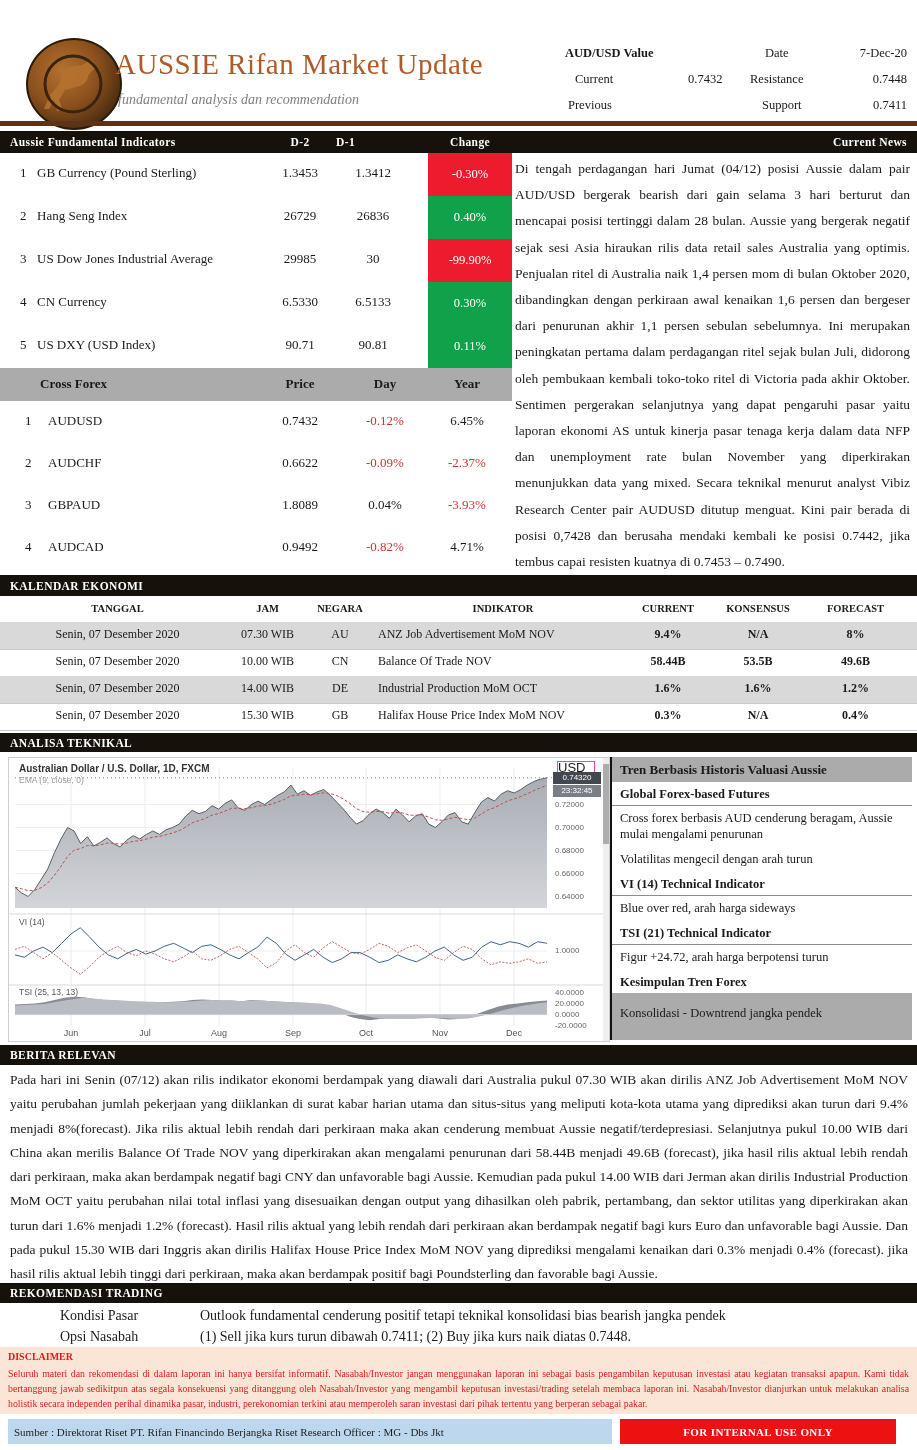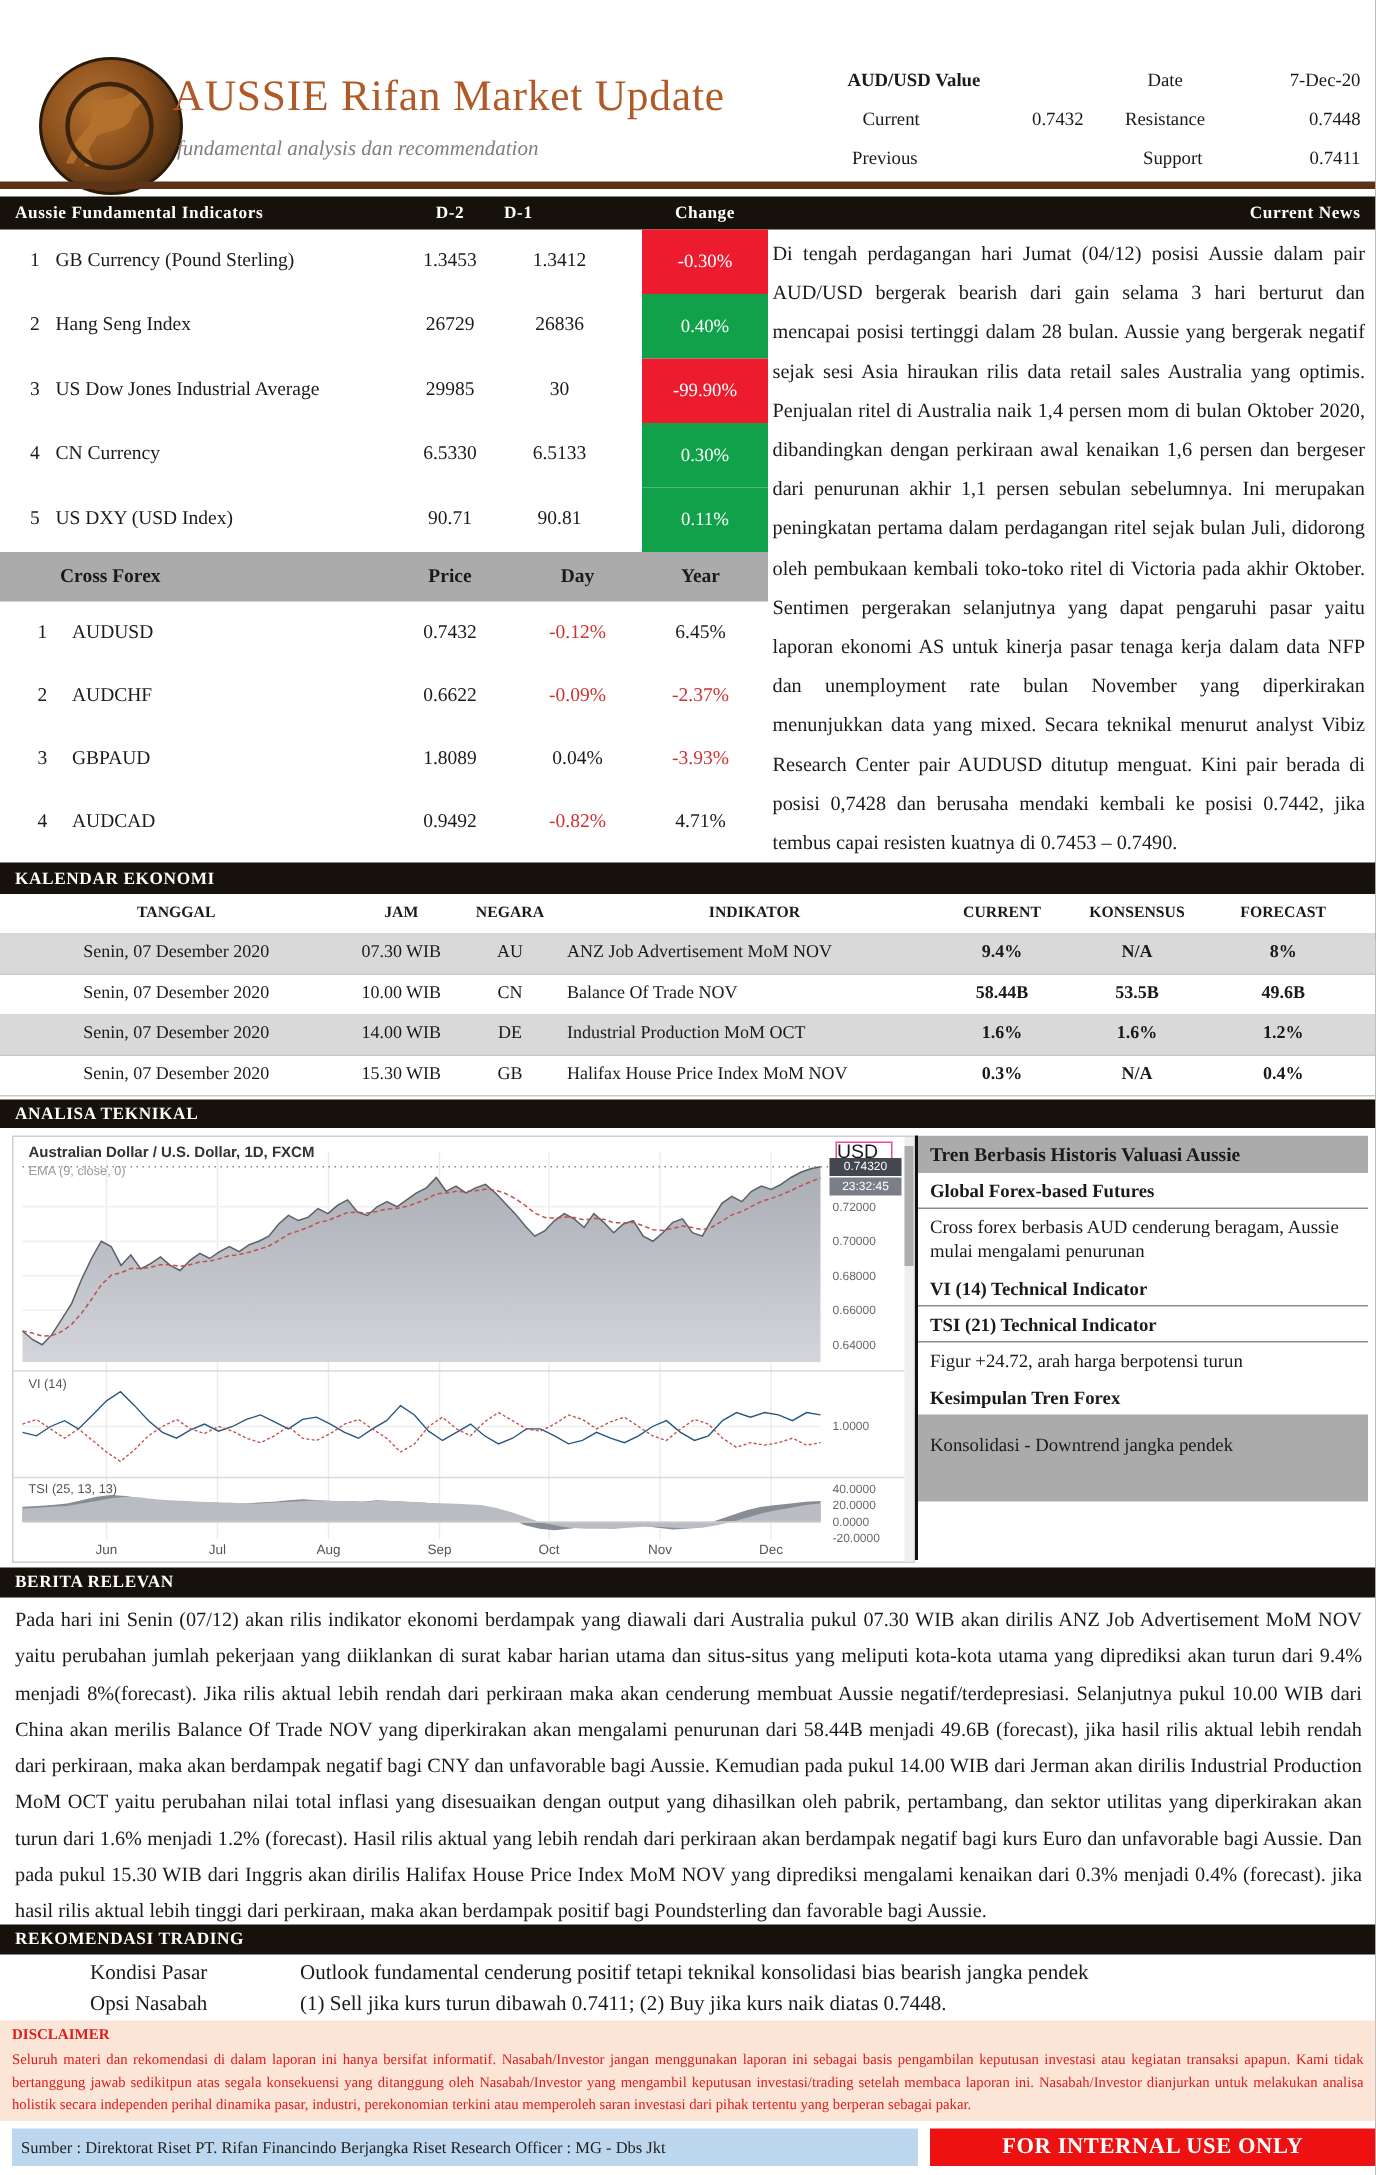--- a/index.html
+++ b/index.html
@@ -83,22 +83,22 @@
   
   .rek-label{position:absolute;left:60px;font-size:14px;}
   .rek-value{position:absolute;left:200px;font-size:14px;}
   
   .disc{left:0;top:1347px;width:917px;height:67px;background:#FBE5D6;color:#E01B1B;}
   .disc-title{position:absolute;left:8px;top:4px;font-size:10px;font-weight:bold;}
   .disc-body{position:absolute;left:8px;top:19px;width:901px;font-size:9.8px;line-height:15px;text-align:justify;}
   
   .foot-src{left:8px;top:1419px;width:604px;height:25px;background:#BDD7EE;font-size:11px;
             display:flex;align-items:center;padding-left:6px;box-sizing:border-box;color:#222;}
-  .stamp{left:620px;top:1419px;width:297px;height:25px;background:#EE1111;color:#fff;font-weight:bold;
-         font-size:15px;display:flex;align-items:center;justify-content:center;letter-spacing:.4px;}
+  .stamp{left:620px;top:1419px;width:276px;height:25px;background:#EE1111;color:#fff;font-weight:bold;
+         font-size:11px;display:flex;align-items:center;justify-content:center;letter-spacing:.4px;}
 </style>
 </head>
 <body>
 
 <div class="page">
 
   <div class="abs logo">
     <svg width="66" height="60" viewBox="0 0 66 60">
       <path d="M50 6 q6 2 5 8 l-6 6 q-2 10 -10 12 l-14 4 -6 10 4 10 -6 1 -3 -11 -5 9 -5 0 6 -14 10 -12 2 -10 8 -6 12 -2 z" fill="#b5722e" opacity="0.9"></path>
       <circle cx="33" cy="30" r="28" fill="none" stroke="#3a2410" stroke-width="3"></circle>
@@ -315,21 +315,23 @@
     <span class="month" style="left:505px;">Dec</span>
     <div class="scrollbar">
         <div class="scroll-thumb"></div>
       </div>
   </div>
 
   <div class="abs tren">
     <div class="tren-title">Tren Berbasis Historis Valuasi Aussie</div>
     <div class="tren-head">Global Forex-based Futures</div>
     <div class="tren-body">Cross forex berbasis AUD cenderung beragam, Aussie mulai mengalami penurunan</div>
+    <div class="tren-body">Volatilitas mengecil dengan arah turun</div>
     <div class="tren-head">VI (14) Technical Indicator</div>
+    <div class="tren-body">Blue over red, arah harga sideways</div>
     <div class="tren-head">TSI (21) Technical Indicator</div>
     <div class="tren-body">Figur +24.72, arah harga berpotensi turun</div>
     <div class="tren-head" style="border-bottom:none;">Kesimpulan Tren Forex</div>
     <div class="tren-final">Konsolidasi - Downtrend jangka pendek</div>
   </div>
 
   <div class="abs bar" style="left:0;top:1045px;width:917px;height:20px;">
     <span style="left:10px;">BERITA RELEVAN</span>
   </div>
   <div class="abs berita-body">Pada hari ini Senin (07/12) akan rilis indikator ekonomi berdampak yang diawali dari Australia pukul 07.30 WIB akan dirilis ANZ Job Advertisement MoM NOV yaitu perubahan jumlah pekerjaan yang diiklankan di surat kabar harian utama dan situs-situs yang meliputi kota-kota utama yang diprediksi akan turun dari 9.4% menjadi 8%(forecast). Jika rilis aktual lebih rendah dari perkiraan maka akan cenderung membuat Aussie negatif/terdepresiasi. Selanjutnya pukul 10.00 WIB dari China akan merilis Balance Of Trade NOV yang diperkirakan akan mengalami penurunan dari 58.44B menjadi 49.6B (forecast), jika hasil rilis aktual lebih rendah dari perkiraan, maka akan berdampak negatif bagi CNY dan unfavorable bagi Aussie. Kemudian pada pukul 14.00 WIB dari Jerman akan dirilis Industrial Production MoM OCT yaitu perubahan nilai total inflasi yang disesuaikan dengan output yang dihasilkan oleh pabrik, pertambang, dan sektor utilitas yang diperkirakan akan turun dari 1.6% menjadi 1.2% (forecast). Hasil rilis aktual yang lebih rendah dari perkiraan akan berdampak negatif bagi kurs Euro dan unfavorable bagi Aussie. Dan pada pukul 15.30 WIB dari Inggris akan dirilis Halifax House Price Index MoM NOV yang diprediksi mengalami kenaikan dari 0.3% menjadi 0.4% (forecast). jika hasil rilis aktual lebih tinggi dari perkiraan, maka akan berdampak positif bagi Poundsterling dan favorable bagi Aussie.</div>

